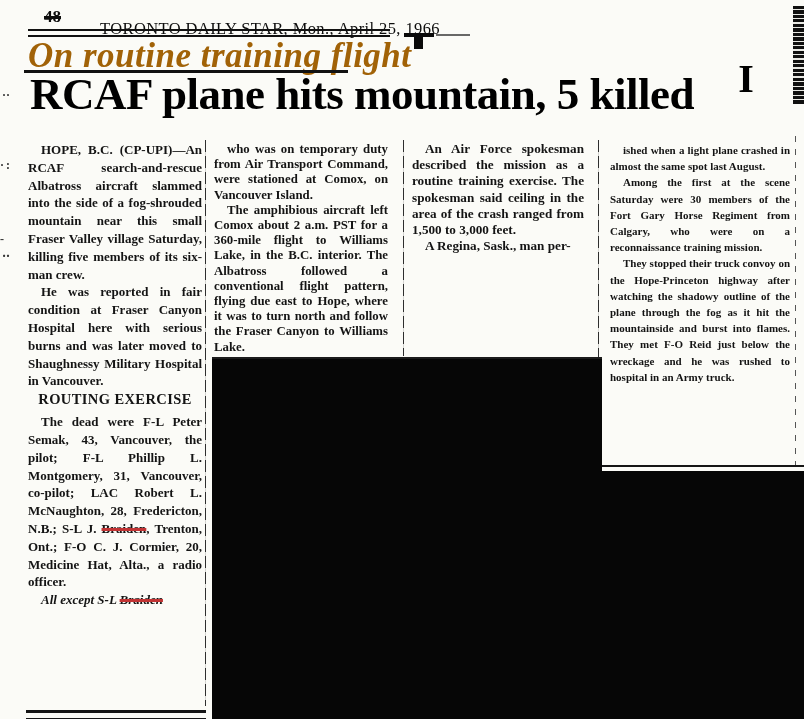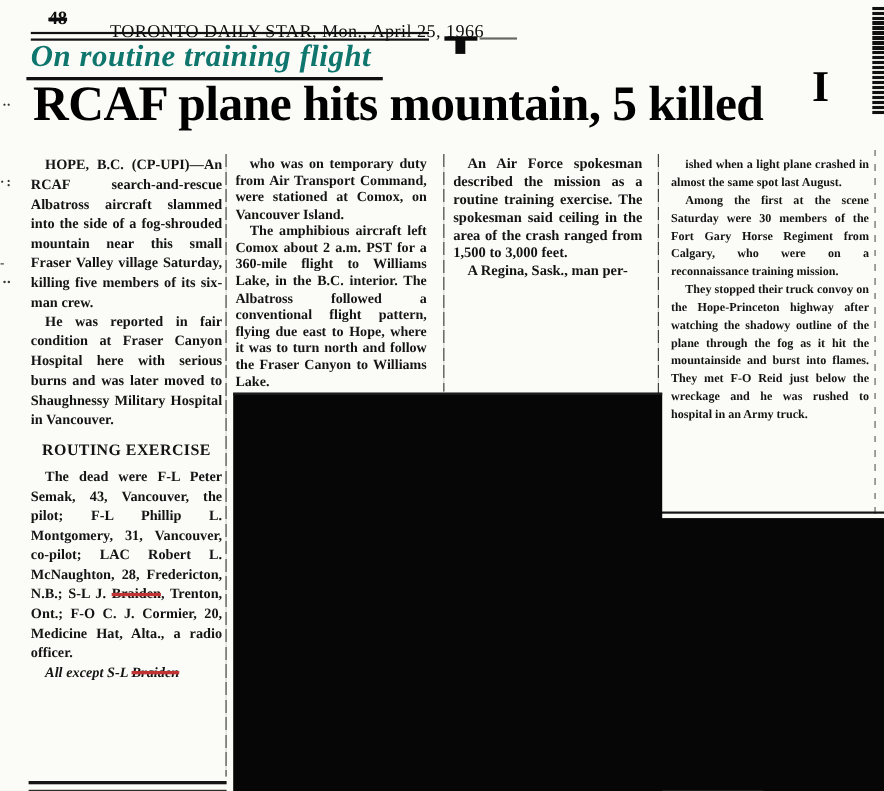--- a/index.html
+++ b/index.html
@@ -16,34 +16,34 @@
   }
   .masthead-title{
     position:absolute;left:100px;top:8px;font-size:16.5px;font-weight:400;
     letter-spacing:.4px;color:#0d0d0d;white-space:nowrap;margin-top:11px;
   }
   .masthead-rule{
     position:absolute;left:28px;top:29px;width:362px;height:4px;
     border-top:2px solid #111;border-bottom:2px solid #111;
   }
   .kicker{
-    position:absolute;left:28px;top:36px;font-size:28px;font-weight:700;
-    font-style:italic;letter-spacing:.5px;color:#0f766e;white-space:nowrap;
+    position:absolute;left:28px;top:36px;font-size:35px;font-weight:700;
+    font-style:italic;letter-spacing:.5px;color:#a16207;white-space:nowrap;
   }
   .kicker-rule{position:absolute;left:24px;top:70px;width:324px;height:3px;background:#111;}
   .headline{
     position:absolute;left:30px;top:68px;width:762px;font-size:45px;
     font-weight:700;letter-spacing:-.5px;color:#000;white-space:nowrap;
   }
   
   .col{position:absolute;overflow:hidden;text-align:justify;}
   .col p{margin:0;text-indent:13px;}
   .col p.subhead{
     text-align:center;text-indent:0;font-weight:700;font-size:14.5px;
-    letter-spacing:.4px;margin:12px 0 6px 0;line-height:16px;
+    letter-spacing:.4px;margin:1px 0 6px 0;line-height:16px;
   }
   .col p.italic{font-style:italic;}
   #col-1{left:28px;top:141px;width:174px;height:568px;font-size:13px;line-height:17.8px;font-weight:700;}
   #col-2{left:214px;top:142px;width:174px;height:214px;font-size:12.8px;line-height:15.2px;font-weight:700;}
   #col-3{left:412px;top:141px;width:172px;height:215px;font-size:13.2px;line-height:16.2px;font-weight:700;}
   #col-4{left:610px;top:142px;width:180px;height:322px;font-size:11px;line-height:16.2px;font-weight:700;}
   .hl{
     text-decoration:line-through;
     text-decoration-color:#c23434;
     text-decoration-thickness:2.5px;

